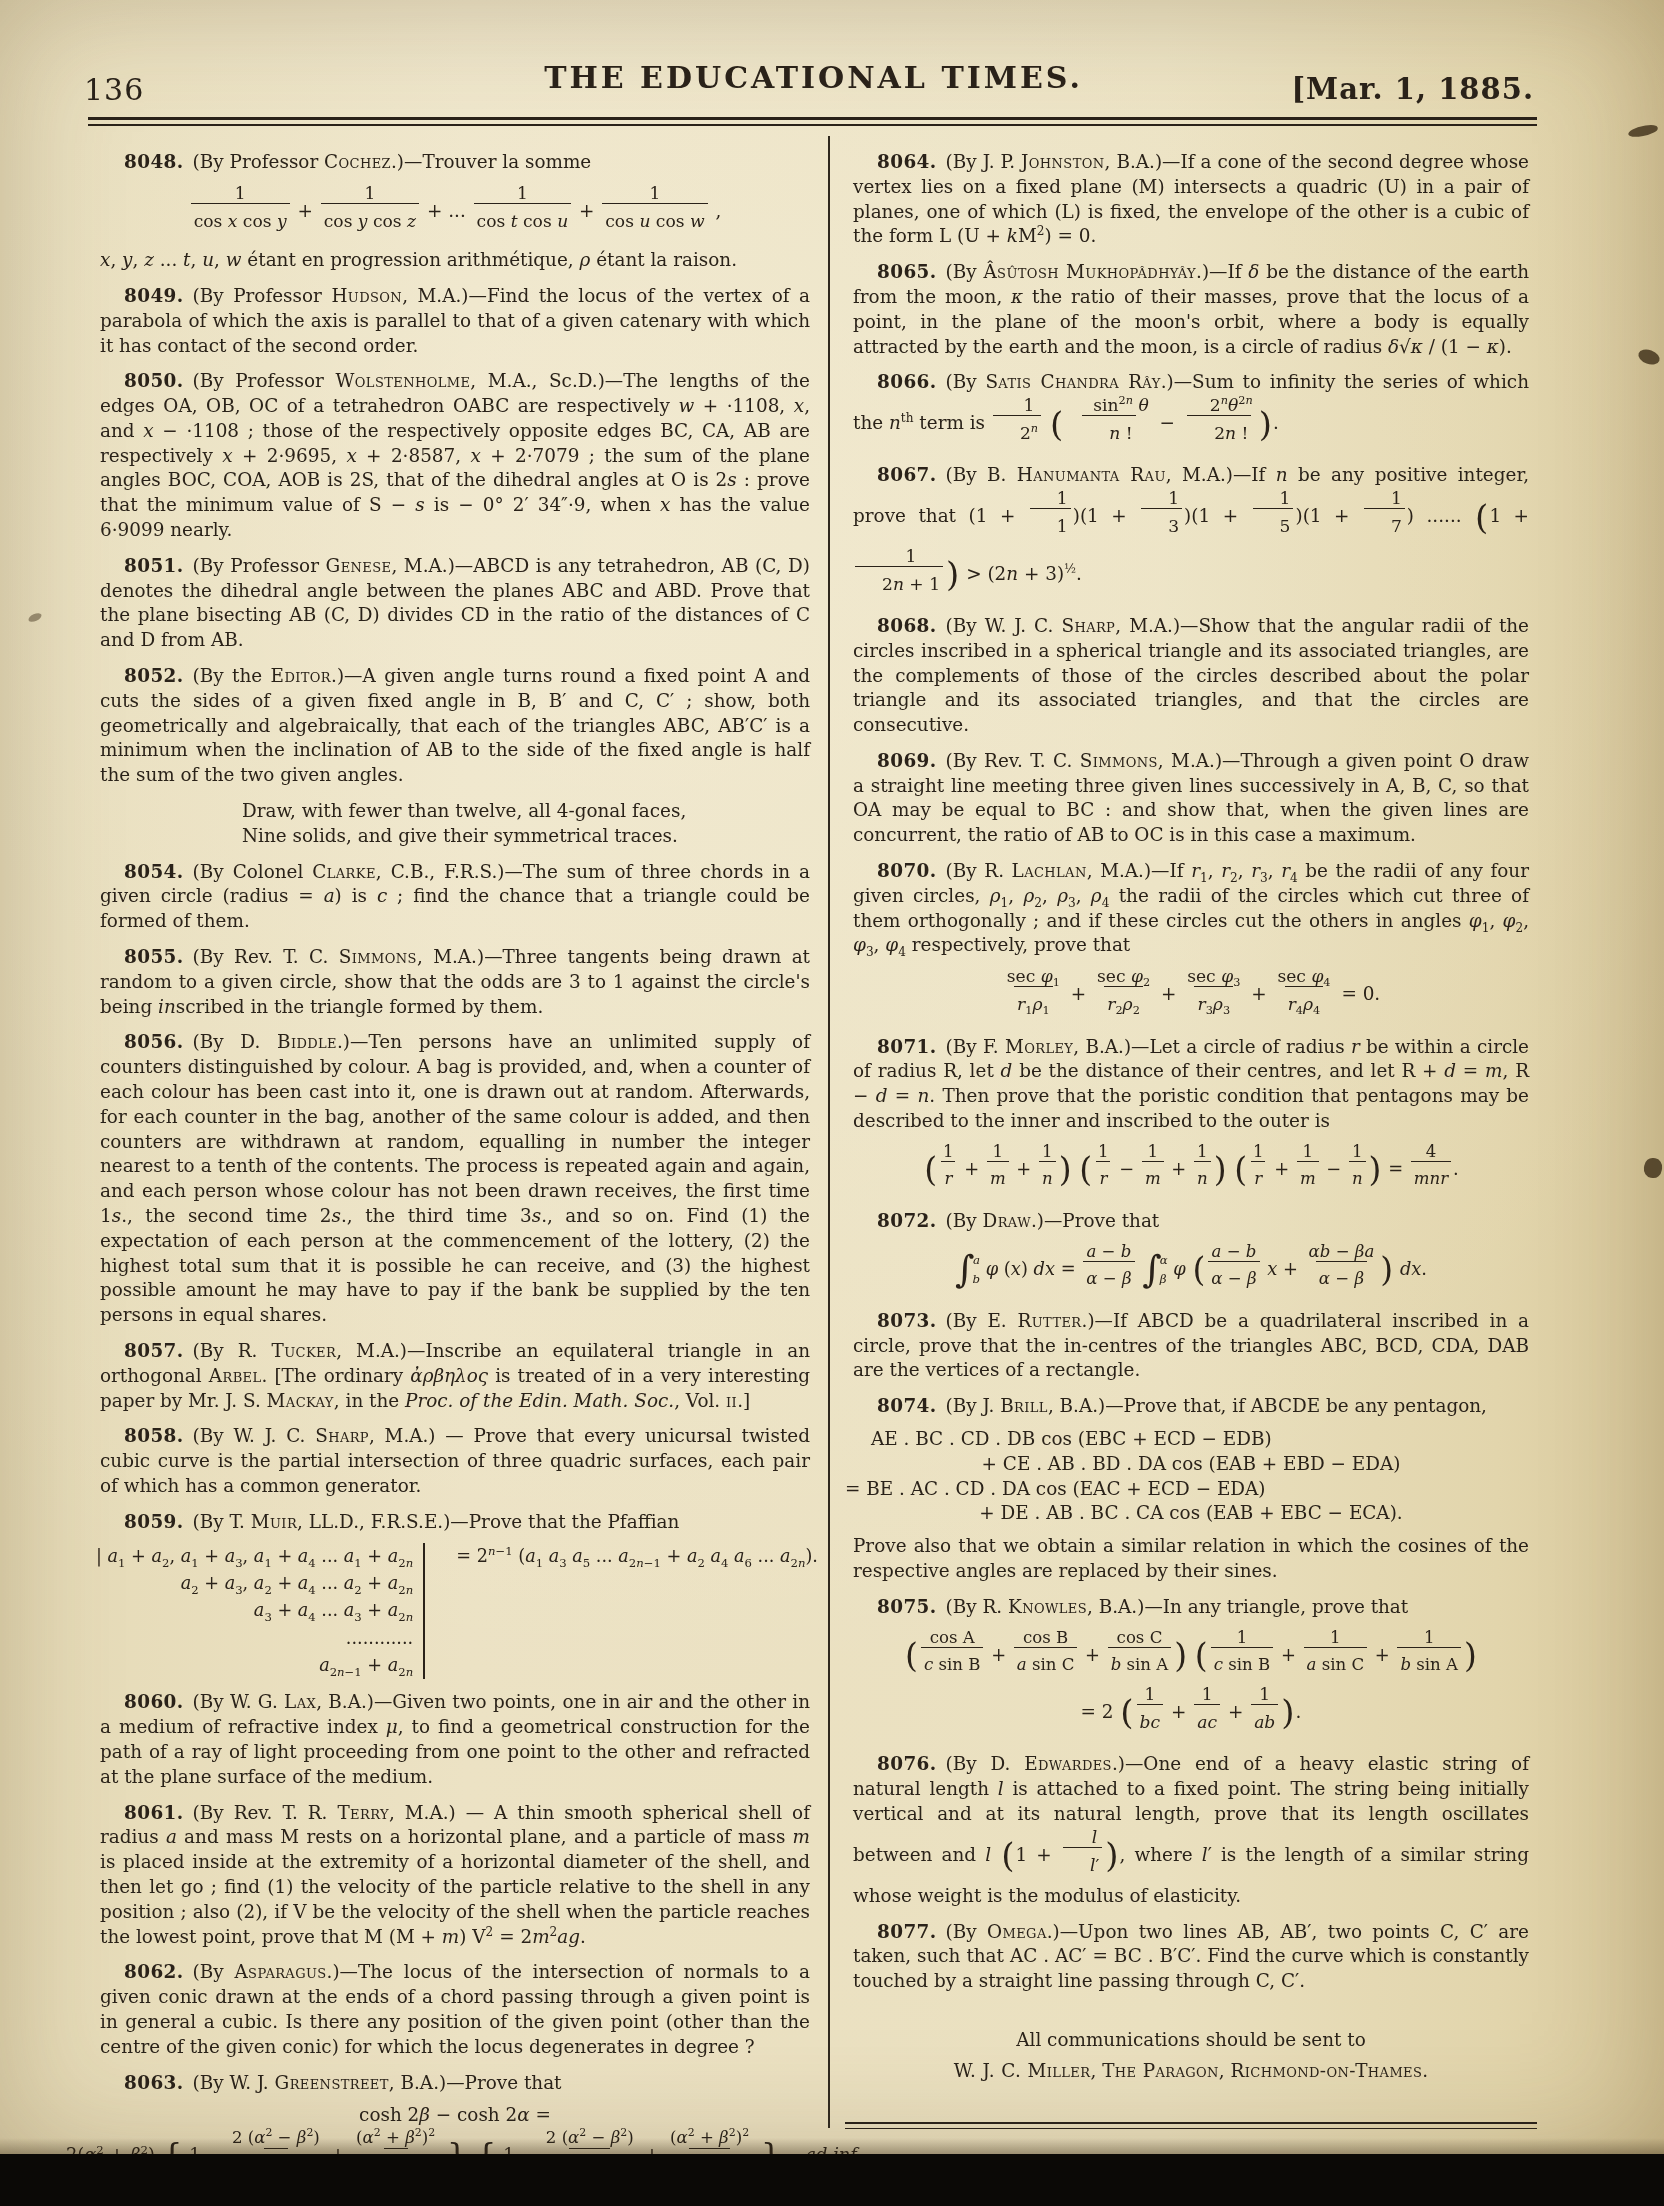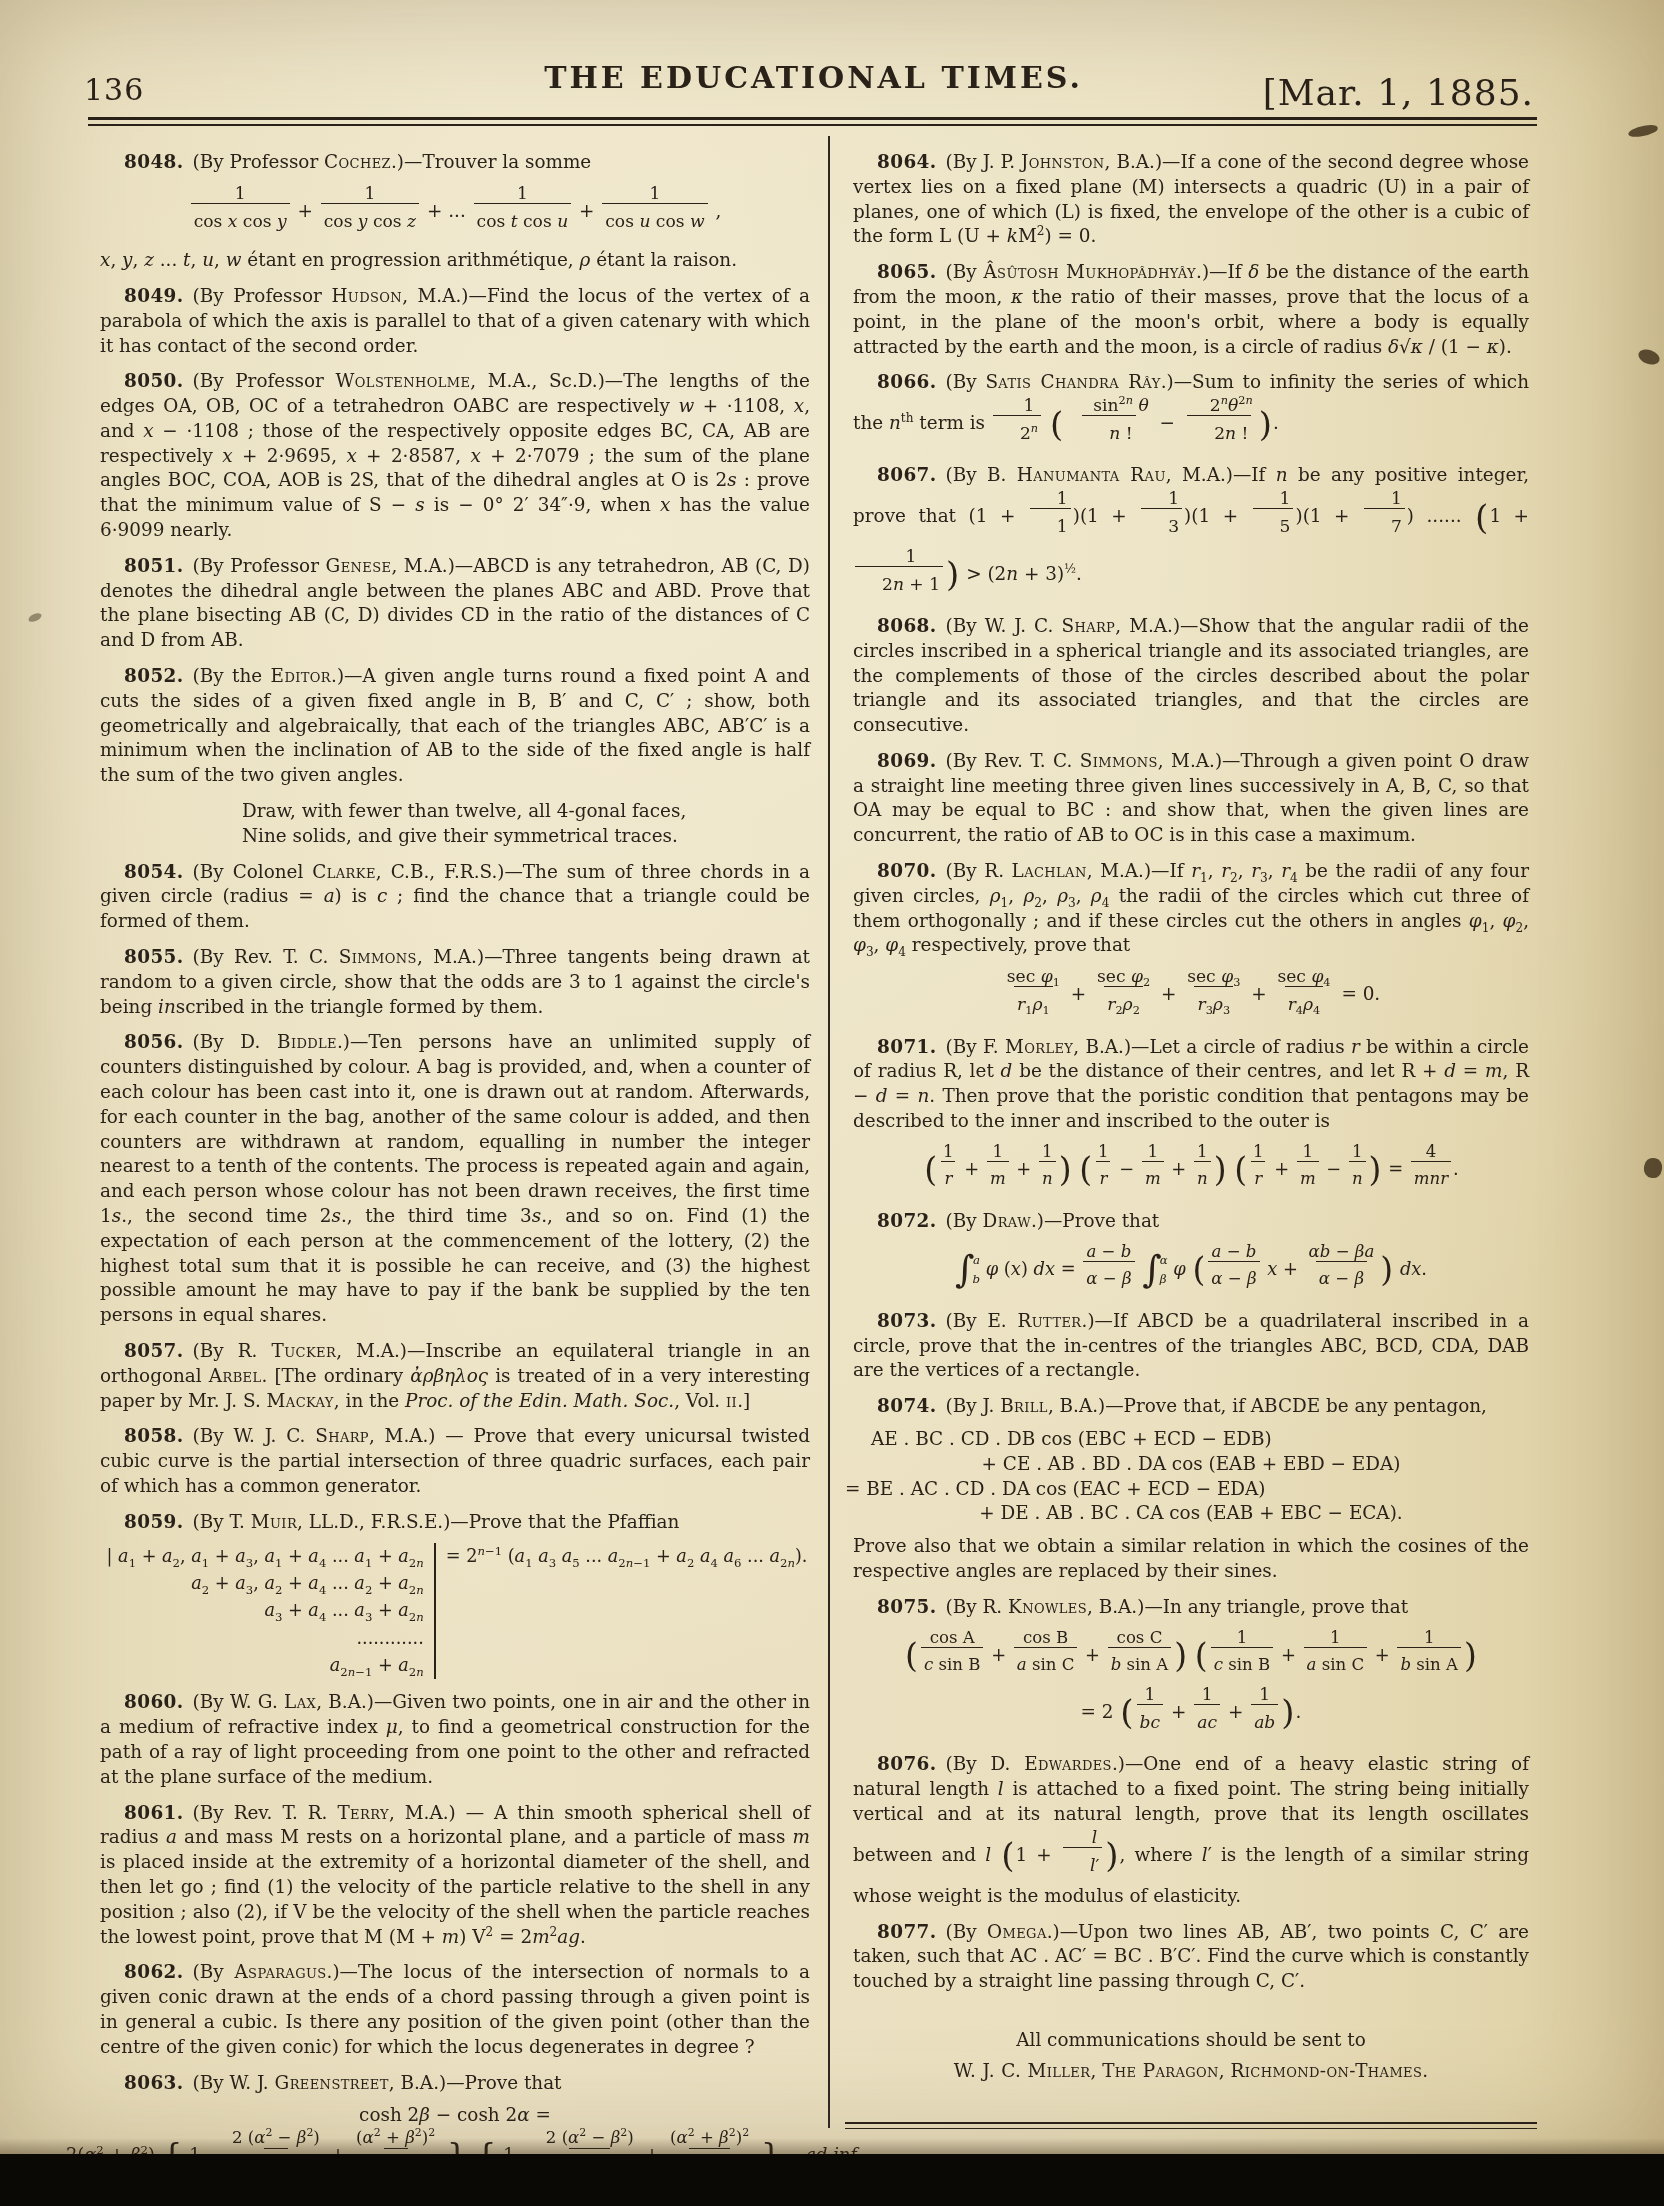--- a/index.html
+++ b/index.html
@@ -15,21 +15,21 @@
       radial-gradient(120% 90% at 38% 25%, rgba(255,252,240,.30), rgba(255,252,240,0) 60%),
       linear-gradient(to right,#e5dab6 0%,#ece2c4 28%,#eae0bf 70%,#e2d5ac 90%,#d8c89b 100%),
       #e8ddbb;
     box-shadow: inset 0 0 120px rgba(92,70,28,.28);
   }
   .bottom-bar{position:absolute;left:0;bottom:0;width:1664px;height:52px;background:#0b0906;}
   .bottom-shadow{position:absolute;left:0;bottom:52px;width:1664px;height:16px;background:linear-gradient(to bottom, rgba(70,50,20,0), rgba(50,35,12,.35));}
 
   .pageno{position:absolute;left:84px;top:72px;font-size:30px;font-weight:normal;letter-spacing:1px;}
   .jtitle{position:absolute;left:90px;top:60px;width:1447px;text-align:center;font-size:30px;font-weight:bold;letter-spacing:3px;}
-  .jdate{position:absolute;top:72px;right:130px;font-size:36px;letter-spacing:1px;}
+  .jdate{position:absolute;top:72px;right:130px;font-size:29px;letter-spacing:1px;font-weight:bold;}
   .hrule-a{position:absolute;left:88px;top:117px;width:1449px;border-top:3px solid #2a2219;}
   .hrule-b{position:absolute;left:88px;top:124px;width:1449px;border-top:2px solid #2a2219;}
   .divider{position:absolute;left:828px;top:136px;width:2px;height:1992px;background:#2f281e;}
 
   .col{position:absolute;top:142px;text-align:justify;}
   .col-left{left:92px;width:726px;font-size:18.4px;line-height:24.8px;}
   .col-right{left:845px;width:692px;font-size:18.4px;line-height:24.8px;}
 
   .problem{margin-top:11px;}
   .problem:first-child{margin-top:0;}
@@ -52,21 +52,21 @@
   .fd{display:block;border-top:1.5px solid currentColor;padding:8px 3px;}
   sup{font-size:.66em;line-height:0;vertical-align:super;}
   sub{font-size:.66em;line-height:0;vertical-align:sub;}
   .bigd{font-size:1.85em;vertical-align:middle;line-height:.9;font-weight:300;padding:0 1px;}
   .intw{display:inline-flex;align-items:center;vertical-align:middle;}
   .intg{font-size:2.1em;line-height:.9;font-style:italic;}
   .lims{display:inline-flex;flex-direction:column;font-size:.66em;line-height:1.05;margin-left:-2px;height:2.6em;justify-content:space-between;}
   .lt{align-self:flex-end;}
   .lb{align-self:flex-start;}
 
-  .mat{display:flex;justify-content:center;align-items:flex-start;margin:6px 0 8px 4px;line-height:1.55;font-size:.96em;}
+  .mat{display:flex;justify-content:space-between;align-items:flex-start;margin:6px 0 8px 4px;line-height:1.55;font-size:.96em;}
   .matrows{display:flex;flex-direction:column;align-items:flex-end;padding-right:10px;border-right:2px solid #2a2219;}
   .mrow{white-space:nowrap;}
   .matrhs{margin-left:10px;white-space:nowrap;}
 
   .comms{margin-top:34px;text-align:center;}
   .comms-2{margin-top:6px;}
   .frule{margin:38px 0 32px;height:4px;border-top:2.5px solid #2a2219;border-bottom:1.5px solid #2a2219;}
   .notice{font-style:italic;font-size:25.5px;line-height:41px;text-align:left;letter-spacing:.3px;}
   .notice .sc{font-style:normal;}
   .nline.n1{padding-left:56px;}

